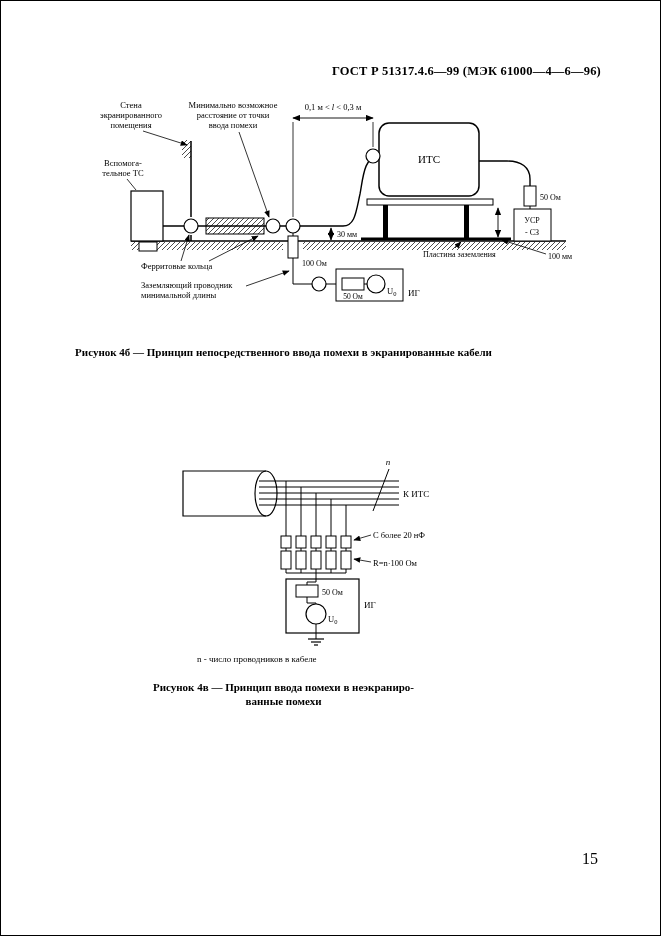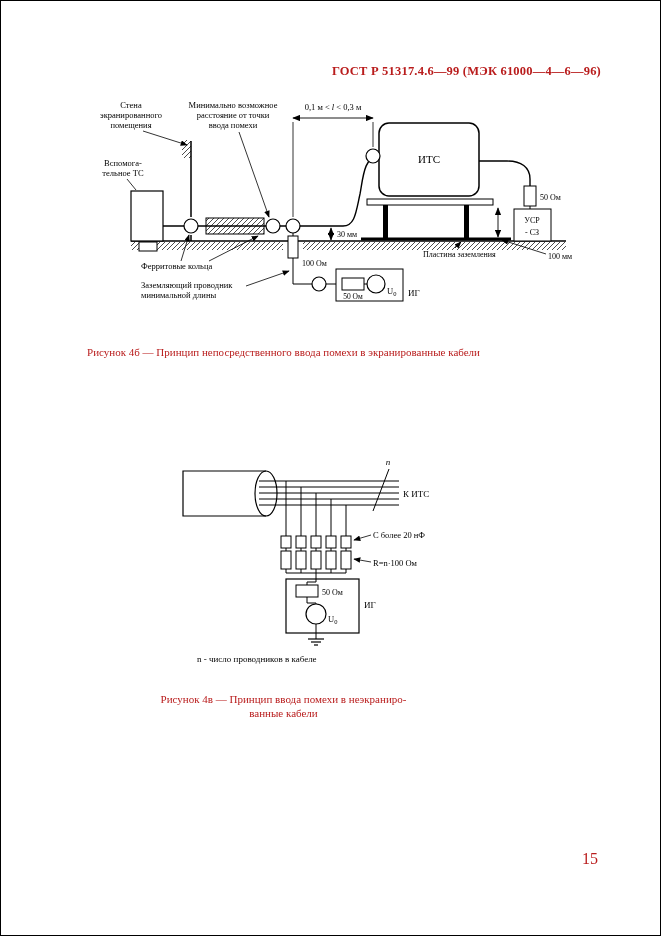--- a/index.html
+++ b/index.html
@@ -3,36 +3,36 @@
 <meta charset="utf-8">
 <style>
   html,body{margin:0;padding:0;background:#fff;}
   .page{
     position:relative;
     width:661px;height:936px;
     box-sizing:border-box;
     background:#fff;
     border:1px solid #000;
     font-family:"Liberation Serif", serif;
-    color:#b91c1c;
+    color:#000000;
     overflow:hidden;
   }
   .doc-header{
     position:absolute;top:63px;right:59px;
     font-size:12.5px;font-weight:bold;letter-spacing:0.2px;
   }
   .fig-svg{position:absolute;}
   #fig4b-svg{left:60px;top:95px;}
   #fig4v-svg{left:160px;top:450px;}
   .caption{
     position:absolute;left:0;width:565px;
-    text-align:center;font-size:11px;line-height:14px;
+    text-align:center;font-size:11px;line-height:14px;font-weight:bold;
   }
   #caption-4b{top:344px;}
-  #caption-4v{top:679px;margin-top:12px;}
+  #caption-4v{top:679px;}
   .page-number{
     position:absolute;top:849px;right:62px;font-size:16px;
   }
   svg text{fill:#000;font-family:"Liberation Serif", serif;}
 </style>
 </head>
 <body>
 
 <div class="page">
 
@@ -235,18 +235,18 @@
     <text x="167" y="171" font-size="8.5">
       <tspan>U</tspan><tspan font-size="6.5" dy="2">0</tspan>
     </text>
     <text x="203" y="157" font-size="9">ИГ</text>
 
     <text x="36" y="211" font-size="9">n - число проводников в кабеле</text>
   </svg>
 
   <div id="caption-4v" class="caption">
     <div>Рисунок 4в — Принцип ввода помехи в неэкраниро-</div>
-    <div>ванные кабели</div>
+    <div>ванные помехи</div>
   </div>
 
   <div class="page-number">15</div>
 
 </div>
 
 </body></html>

